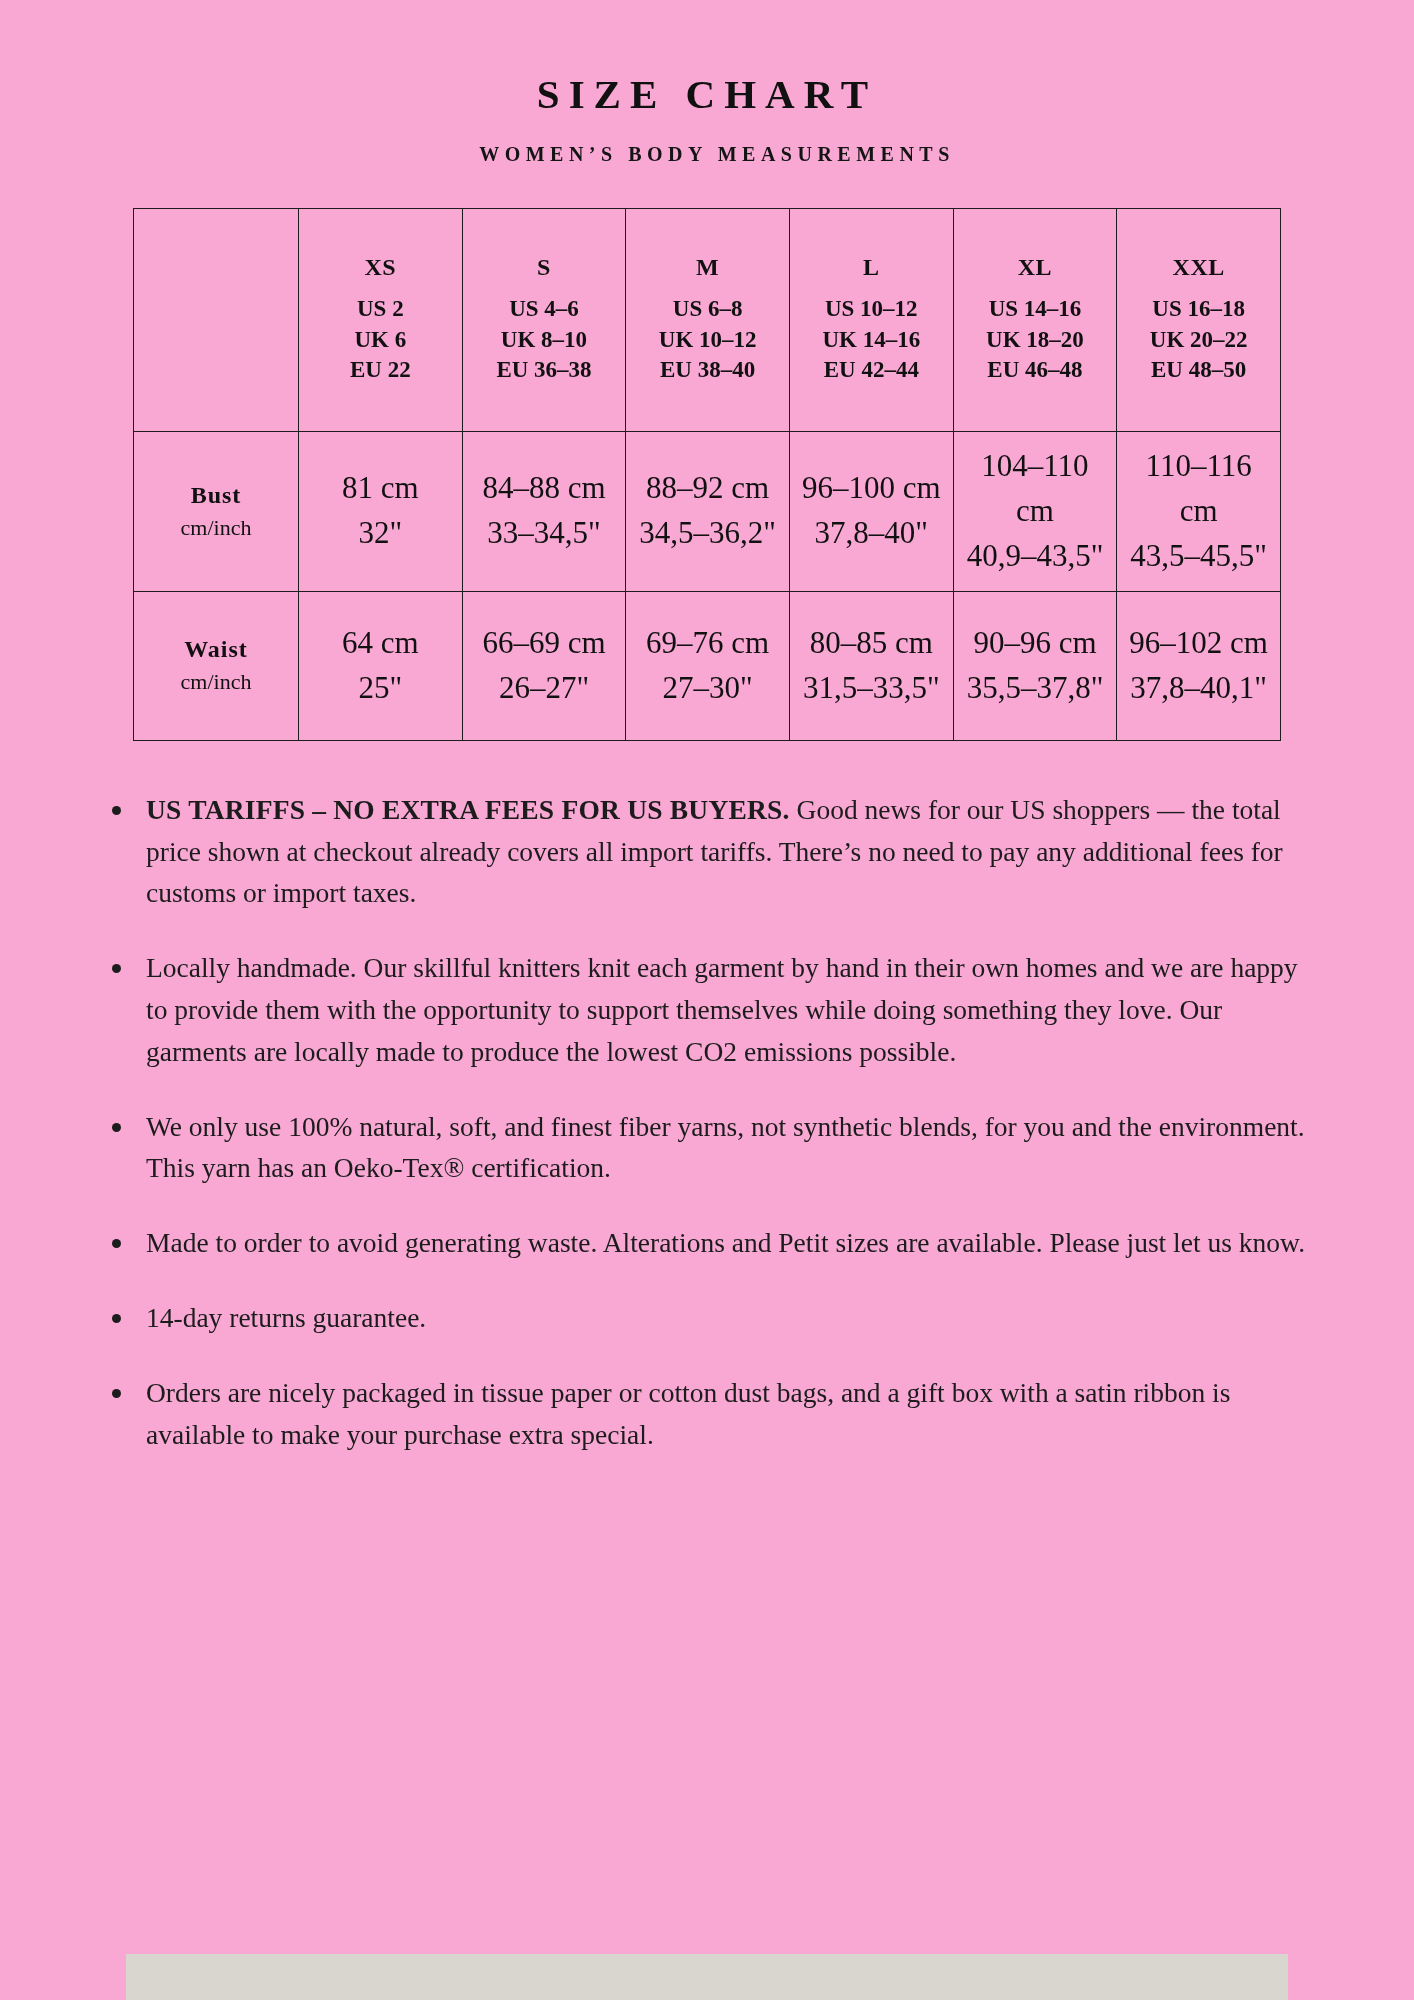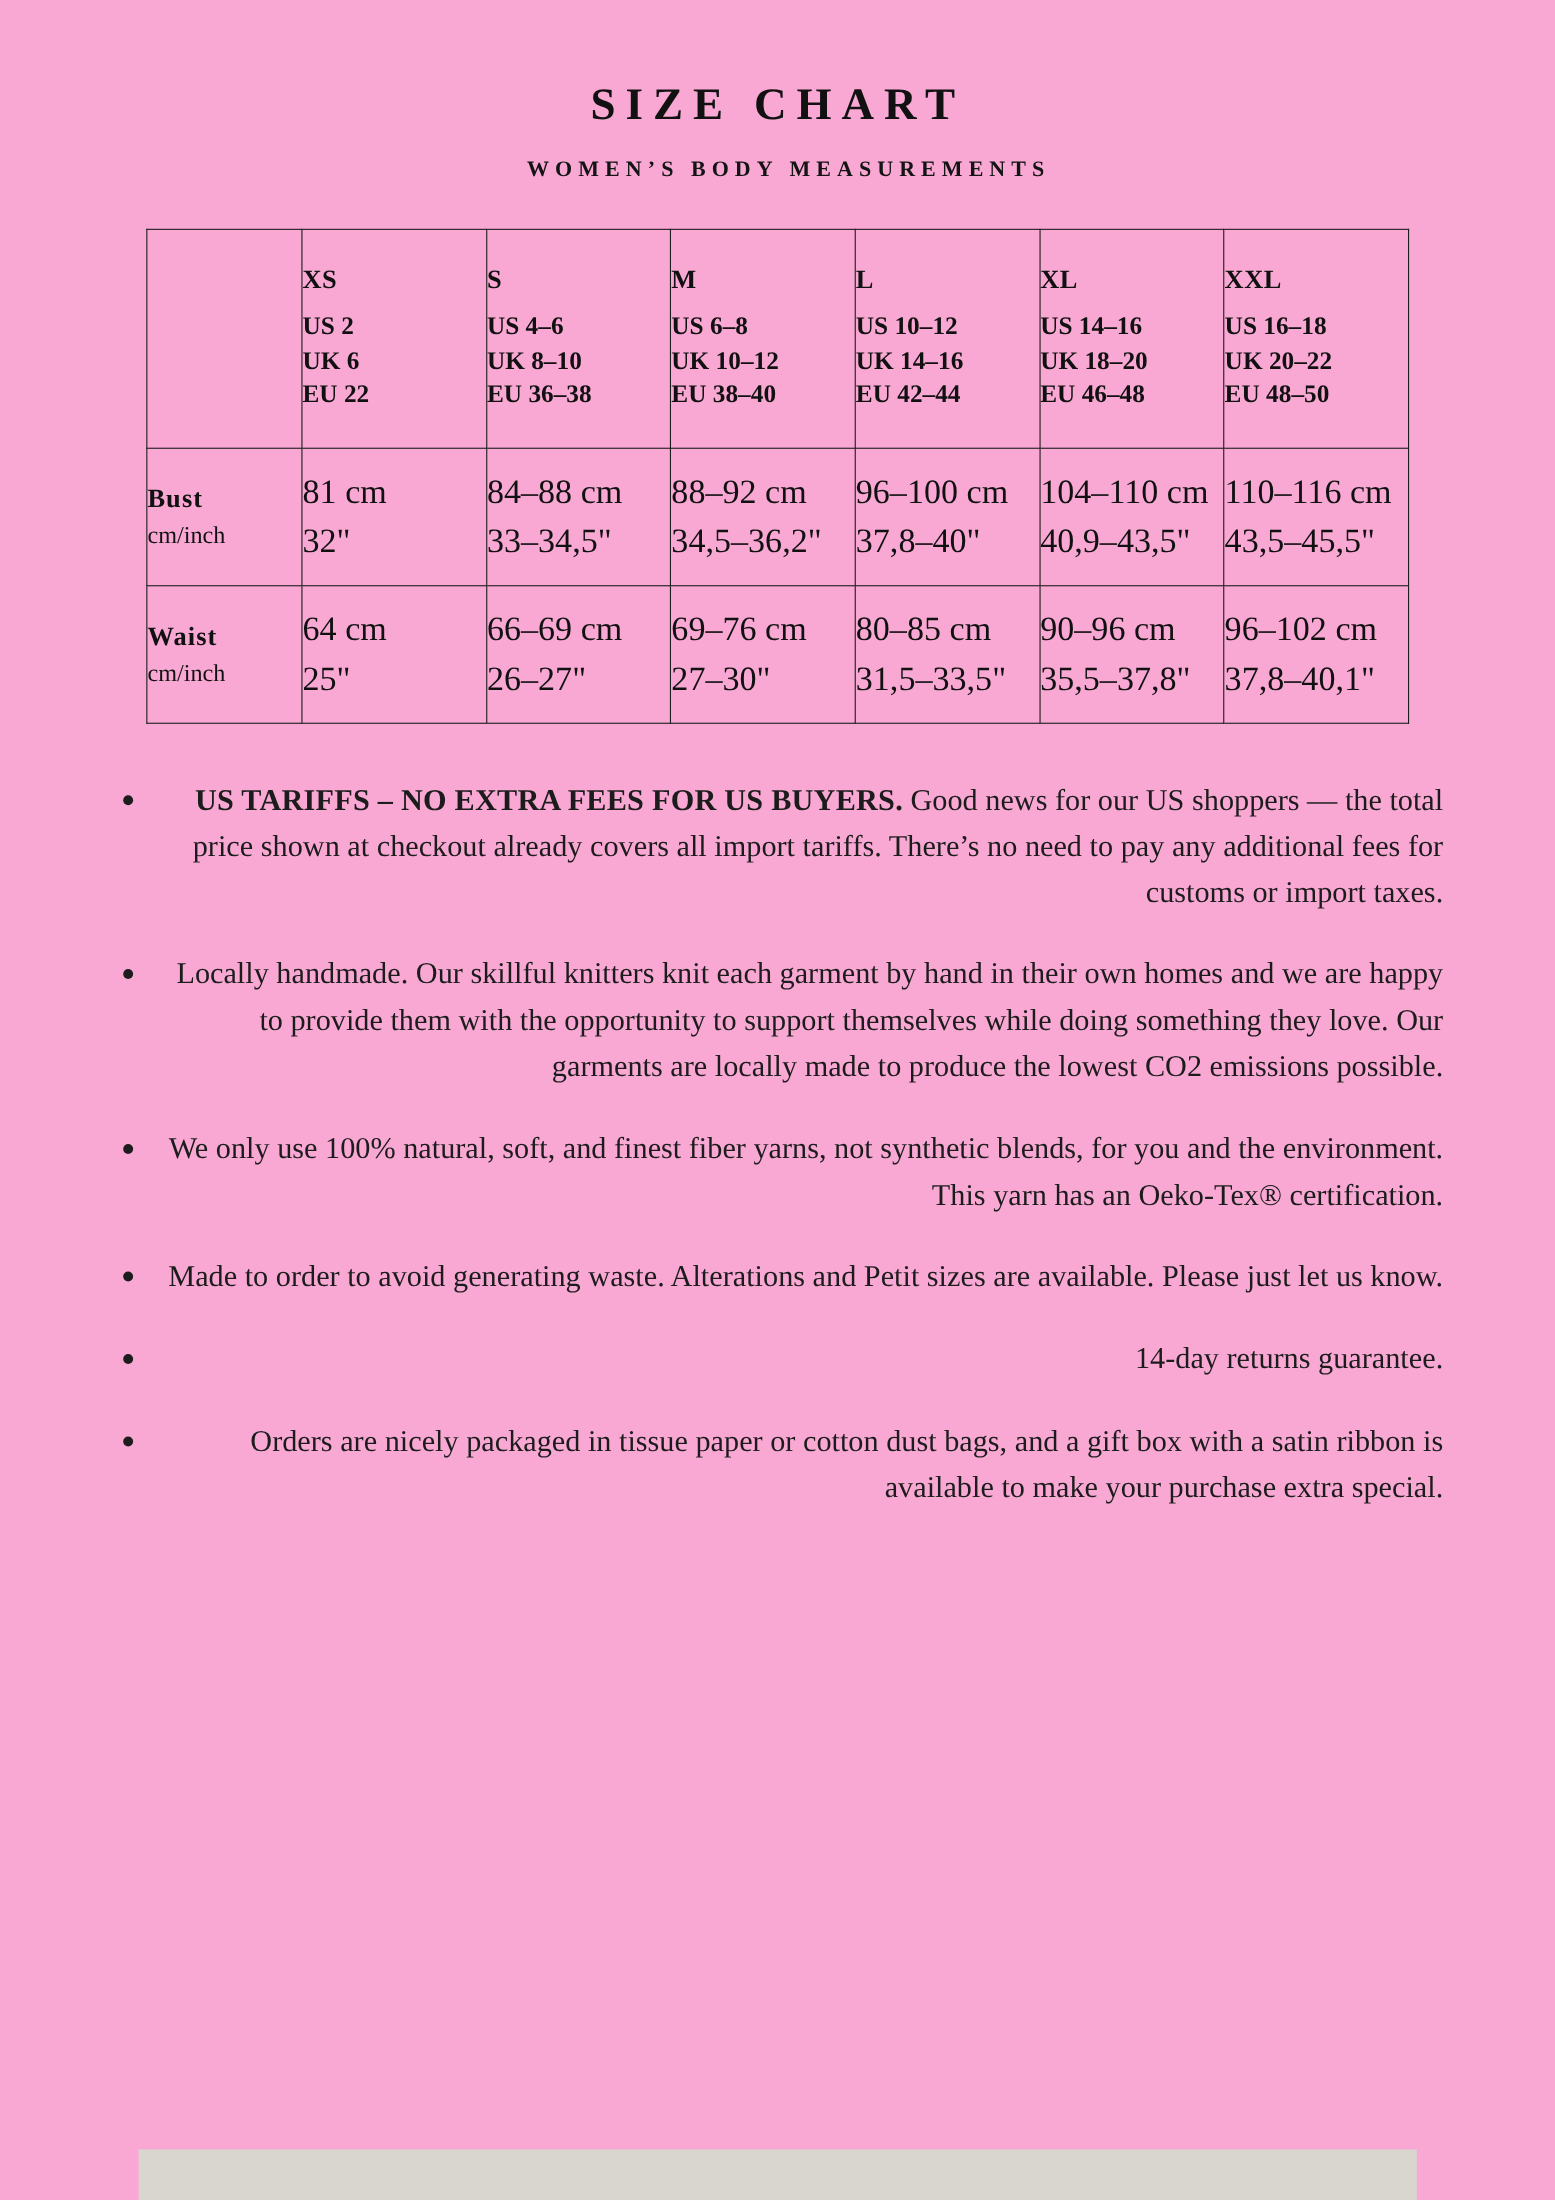--- a/index.html
+++ b/index.html
@@ -48,24 +48,24 @@
     margin: 42px auto 0 auto;
     width: 1148px;
   }
   table.size-chart {
     border-collapse: collapse;
     width: 100%;
     table-layout: fixed;
   }
   table.size-chart td, table.size-chart th {
     border: 1.6px solid #1d1d1d;
-    text-align: left;
+    text-align: center;
     vertical-align: middle;
     font-size: 23px;
-    padding: 0;
+    padding: 12px;
     color: #111;
   }
   .col-label { width: 140px; }
   thead th {
     height: 198px;
     font-weight: 400;
     padding: 6px 2px;
   }
   thead th .sz {
     font-weight: 700;
@@ -102,21 +102,20 @@
     font-weight: 400;
     font-size: 22px;
   }
 
   
   .bullets {
     margin: 48px auto 0 auto;
     width: 1210px;
     padding: 0 0 0 0;
     list-style: none;
-    text-align: right;
   }
   .bullets li {
     position: relative;
     padding-left: 44px;
     margin-bottom: 33px;
     font-size: 27.5px;
     line-height: 1.52;
     color: #1c1c1c;
   }
   .bullets li::before {

